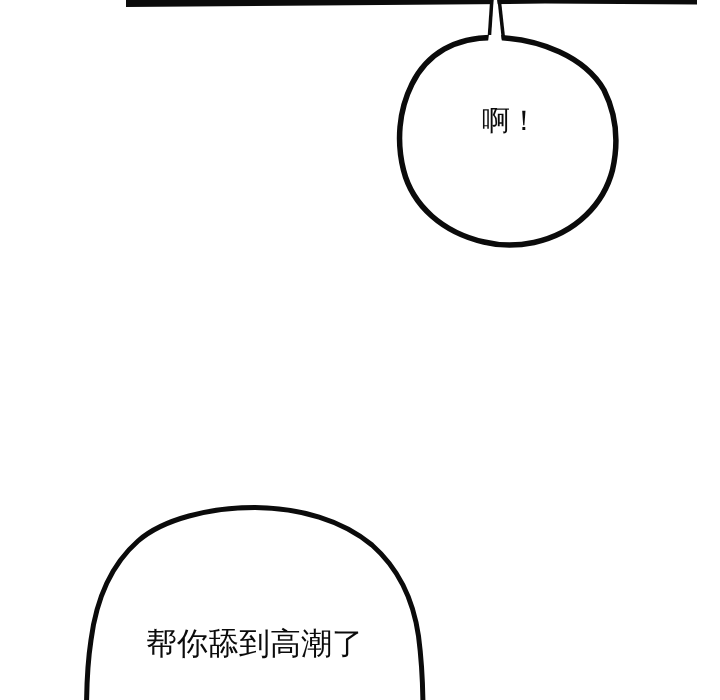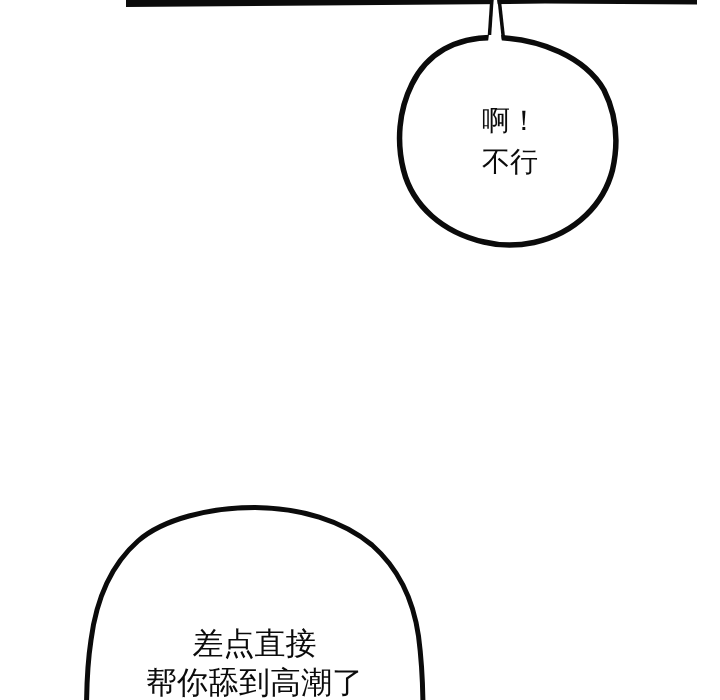--- a/index.html
+++ b/index.html
@@ -77,21 +77,19 @@
              L 423 780
              L 86.5 780
              L 86.5 712
              C 86.5 684 87.5 663 91 640
              C 96.5 598 112 564 138 541
              C 163 519 210 507.5 255 507.5 Z" stroke-width="5" stroke-linecap="round" stroke="#0b0b0b" fill="#ffffff"></path>
   </svg>
 
   <div class="bubble-text bubble-text--top">
     <span class="speech-line">啊！</span>
-    <span class="speech-line">不行</span>
   </div>
 
   <div class="bubble-text bubble-text--bottom">
-    <span class="speech-line">差点直接</span>
     <span class="speech-line">帮你舔到高潮了</span>
   </div>
 
 </div>
 
 </body></html>

